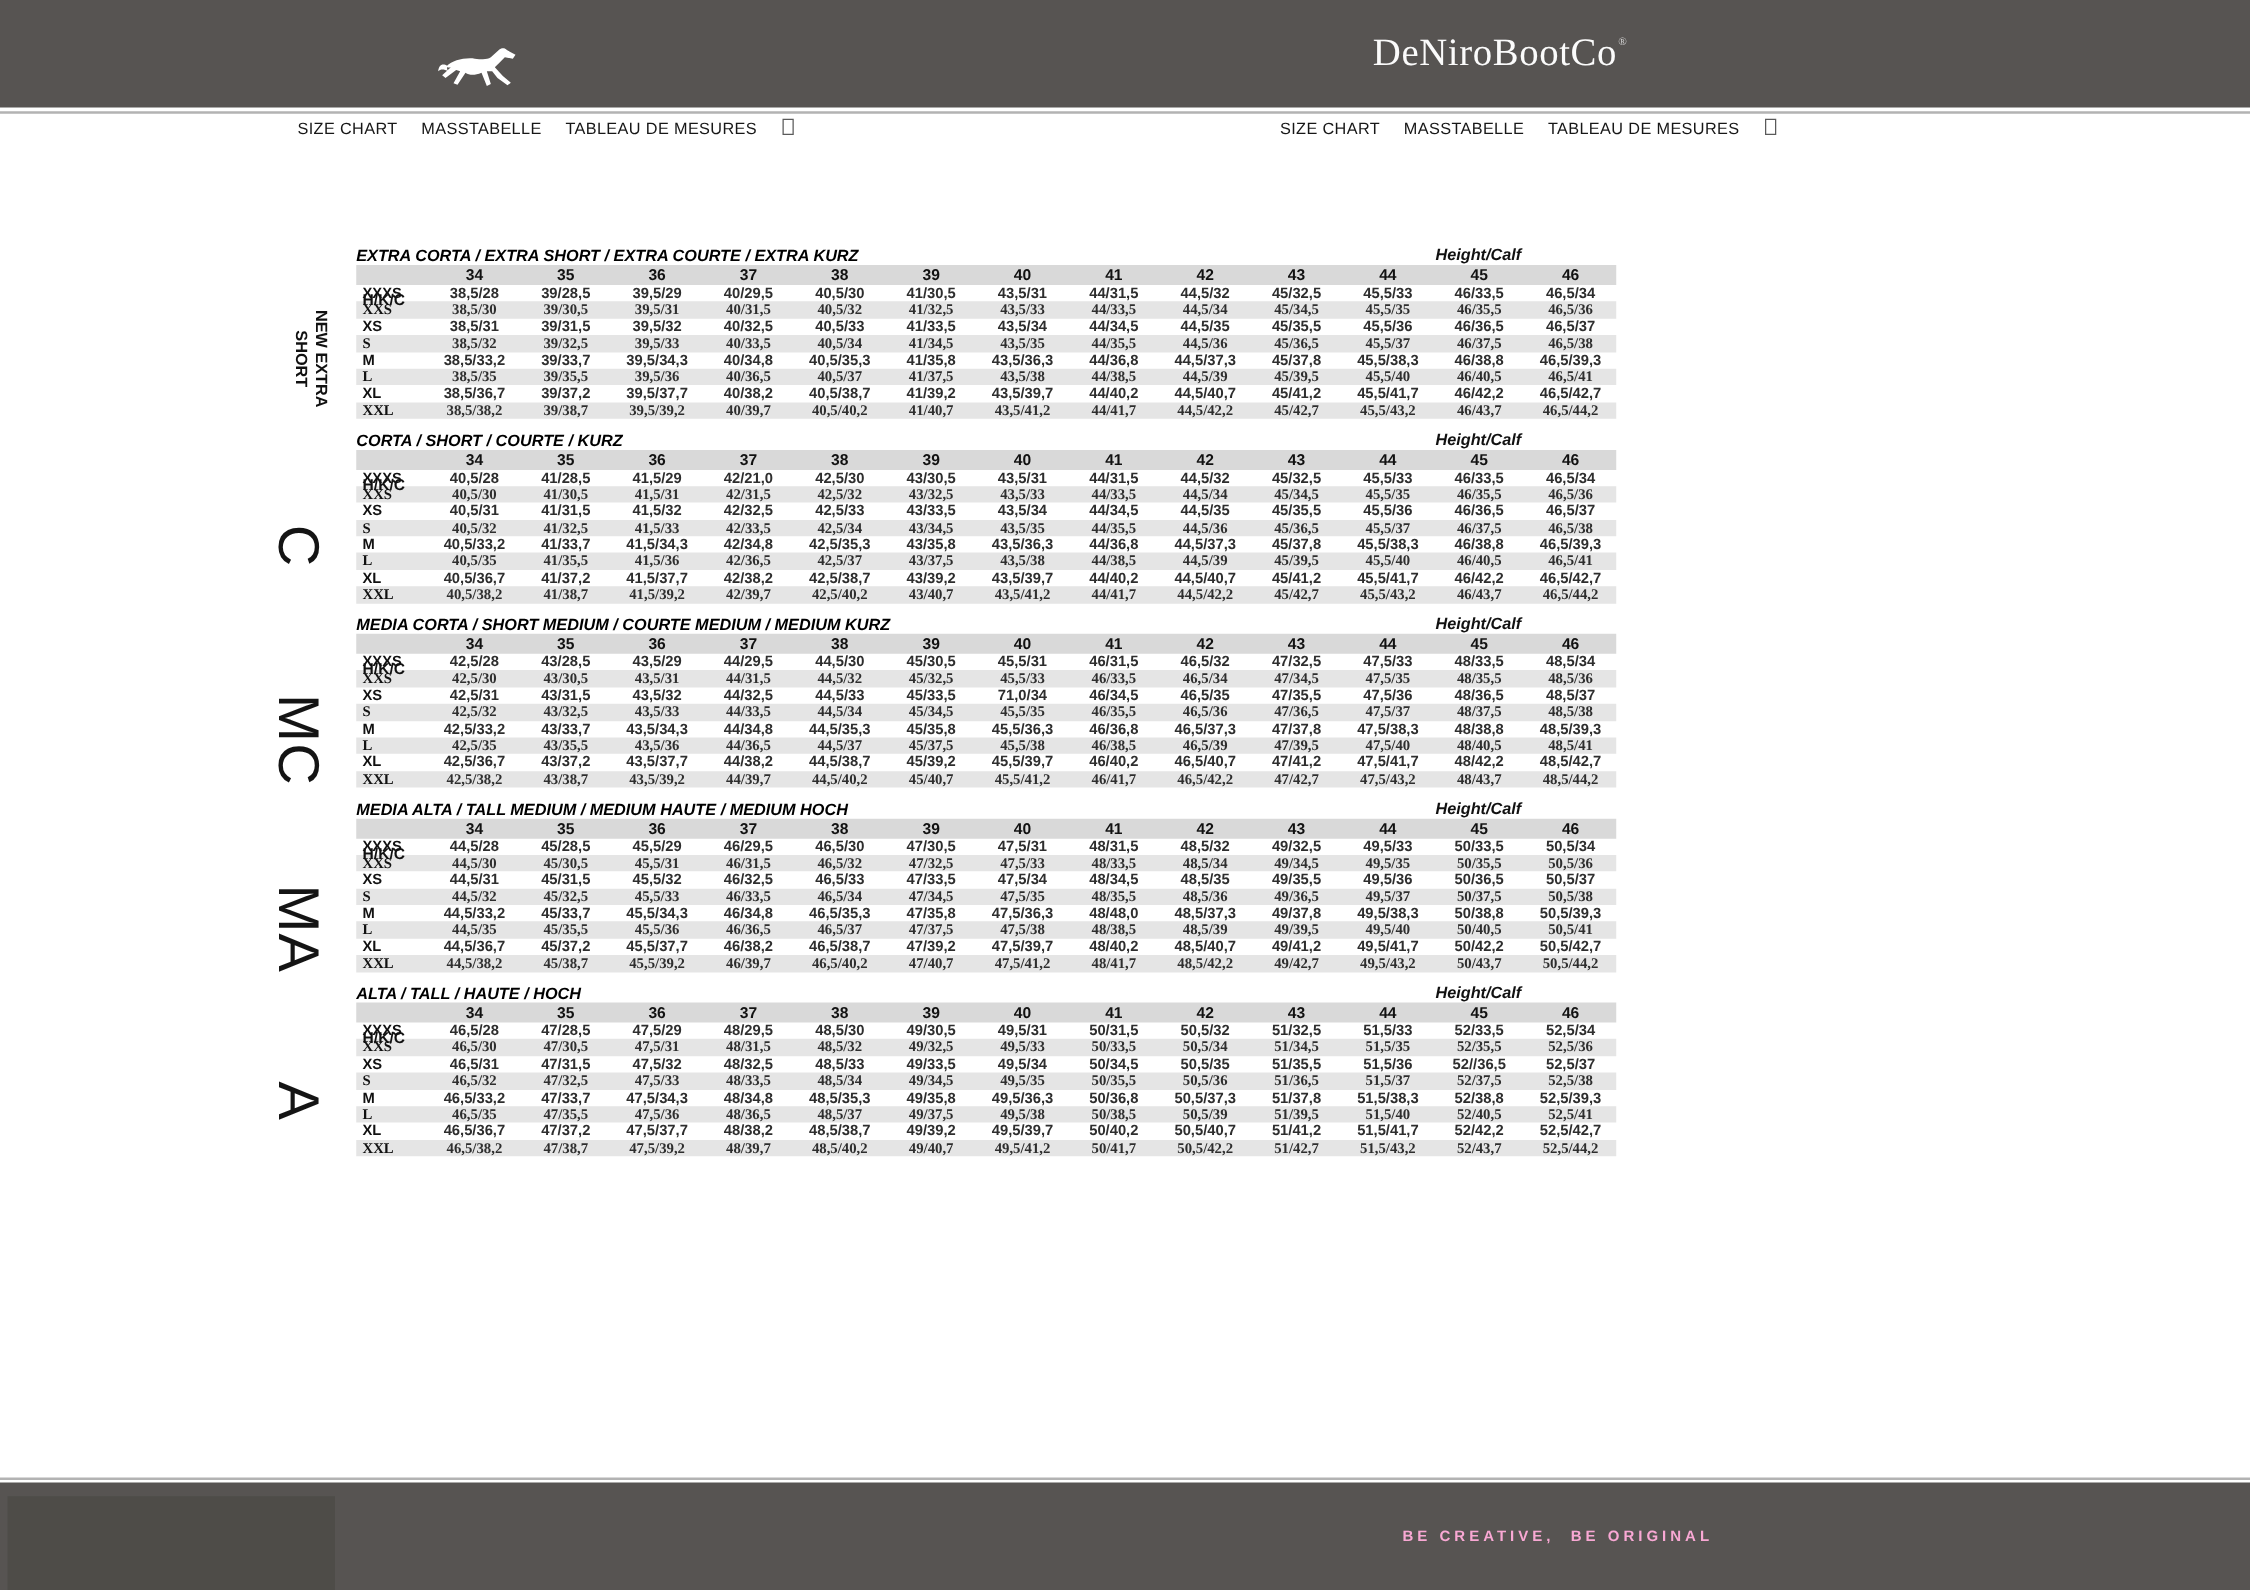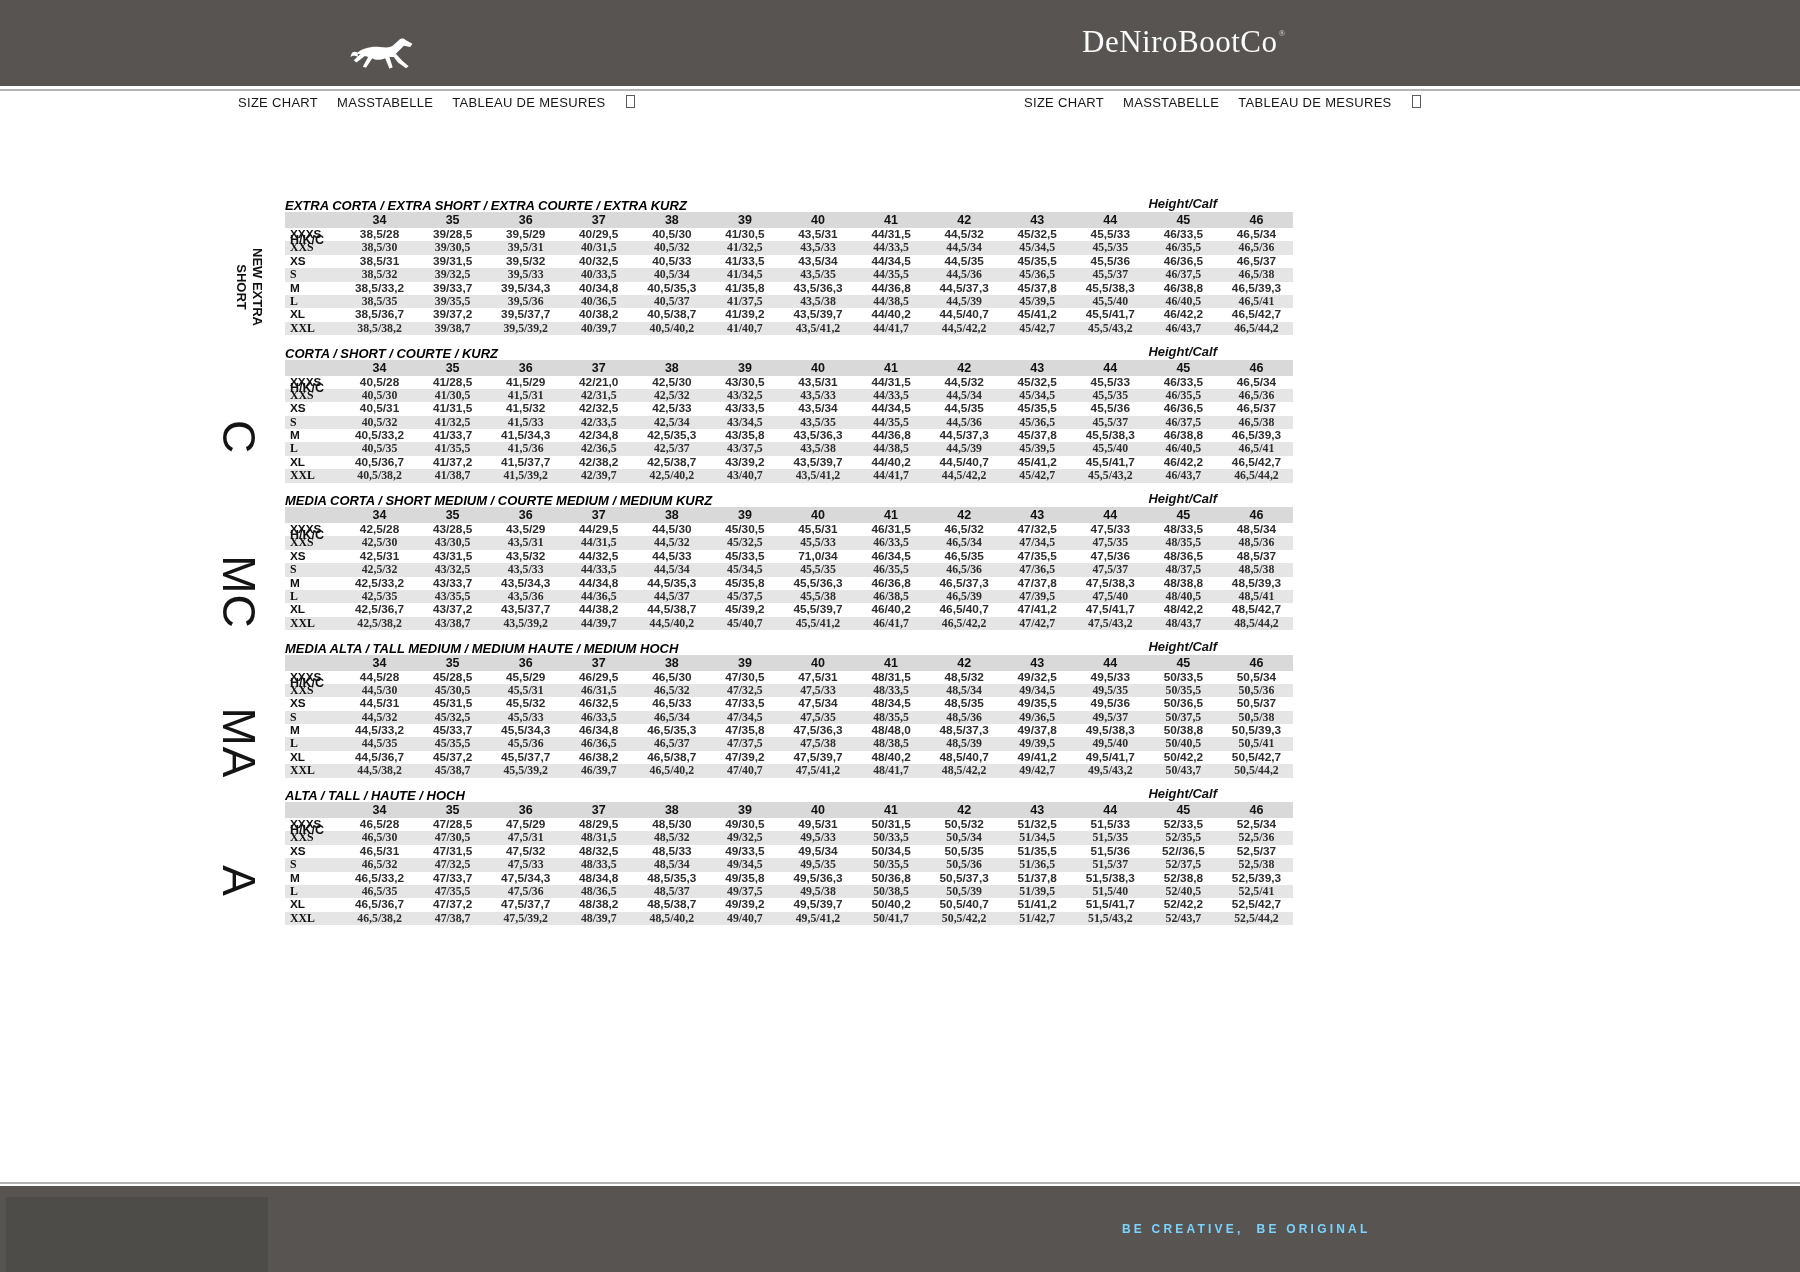--- a/index.html
+++ b/index.html
@@ -8,21 +8,21 @@
     font-family:"Liberation Sans",sans-serif;overflow:hidden;
     -webkit-font-smoothing:antialiased;
   }
   
   .topbar{position:absolute;left:0;top:0;width:1800px;height:86px;background:#575452;}
   .top-rule{position:absolute;left:0;top:89px;width:1800px;height:2px;background:#b3b3b3;}
   .horse{position:absolute;left:350px;top:32px;width:64px;height:48px;}
   .brand{
     position:absolute;left:1082px;top:24px;width:220px;
     font-family:"Liberation Serif",serif;font-size:31px;color:#fbfbfb;
-    white-space:nowrap;letter-spacing:0.5px;
+    white-space:nowrap;letter-spacing:0.5px;text-align:right;
   }
   .brand .reg{font-size:9px;vertical-align:16px;color:#d8d8d8;margin-left:1px;}
   
   .menu{position:absolute;top:95px;height:16px;font-size:13px;color:#171717;
     letter-spacing:0.3px;white-space:nowrap;}
   .menu-left{left:238px;}
   .menu-right{left:1024px;}
   .menu-item{margin-right:19px;cursor:pointer;display:inline-block;}
   .glyph-box{display:inline-block;width:7px;height:11px;border:1px solid #5a5a5a;
     margin-left:1px;vertical-align:-1px;}
@@ -52,21 +52,21 @@
     position:absolute;width:120px;height:52px;
     transform:rotate(90deg);
     font-size:46px;line-height:50px;text-align:center;color:#141414;
     font-weight:400;letter-spacing:1px;
   }
   
   .bottom-rule{position:absolute;left:0;top:1182px;width:1800px;height:2px;background:#b3b3b3;}
   .footer{position:absolute;left:0;top:1186px;width:1800px;height:86px;background:#575452;}
   .footer-shade{position:absolute;left:6px;top:11px;width:262px;height:75px;background:#4e4c48;}
   .tagline{position:absolute;left:1122px;top:36px;font-size:12px;letter-spacing:3.2px;
-    color:#7dd3fc;font-weight:bold;white-space:pre;}
+    color:#f9a8d4;font-weight:bold;white-space:pre;}
 </style>
 </head>
 <body>
 
 <div class="topbar">
   <div class="horse">
     <svg viewBox="0 0 120 72" width="64" height="48" aria-hidden="true">
       <g fill="#ffffff">
         <path d="M14 30 C22 22 40 17 56 19 C66 20 74 21 80 17 L92 6
                  C95 3 101 2 104 6 L117 13 L113 19 L101 17 L94 24 L86 32

